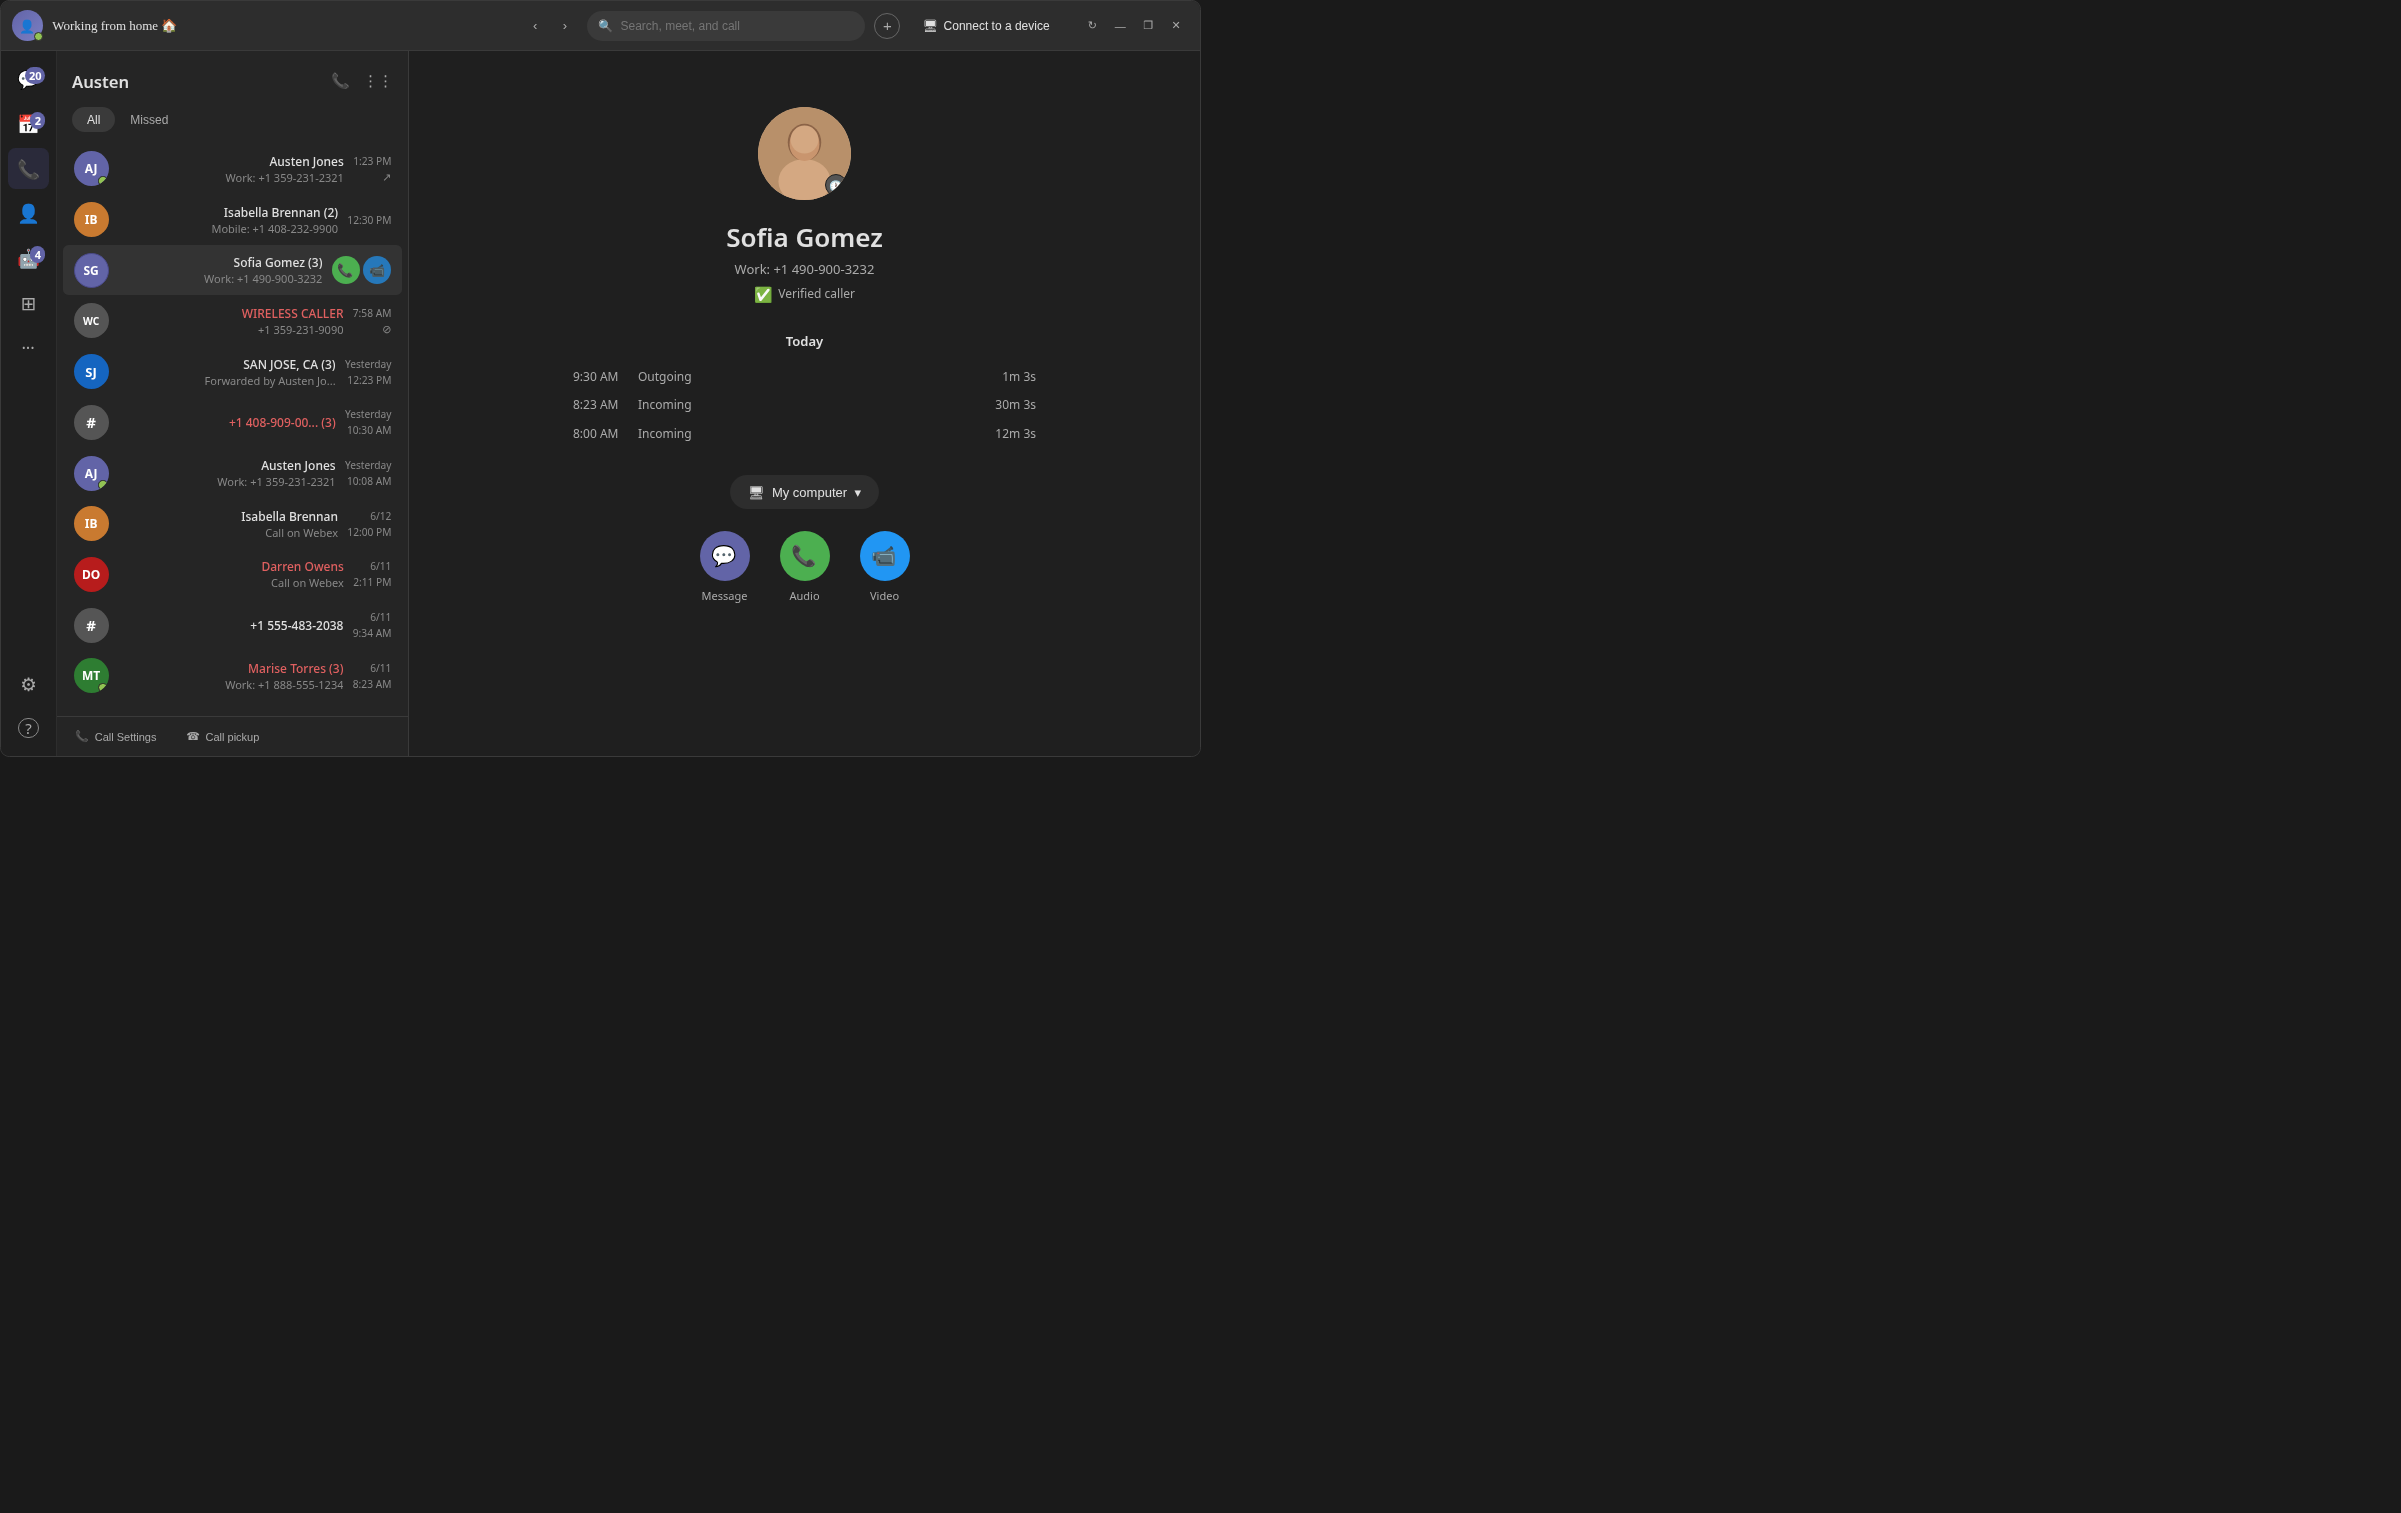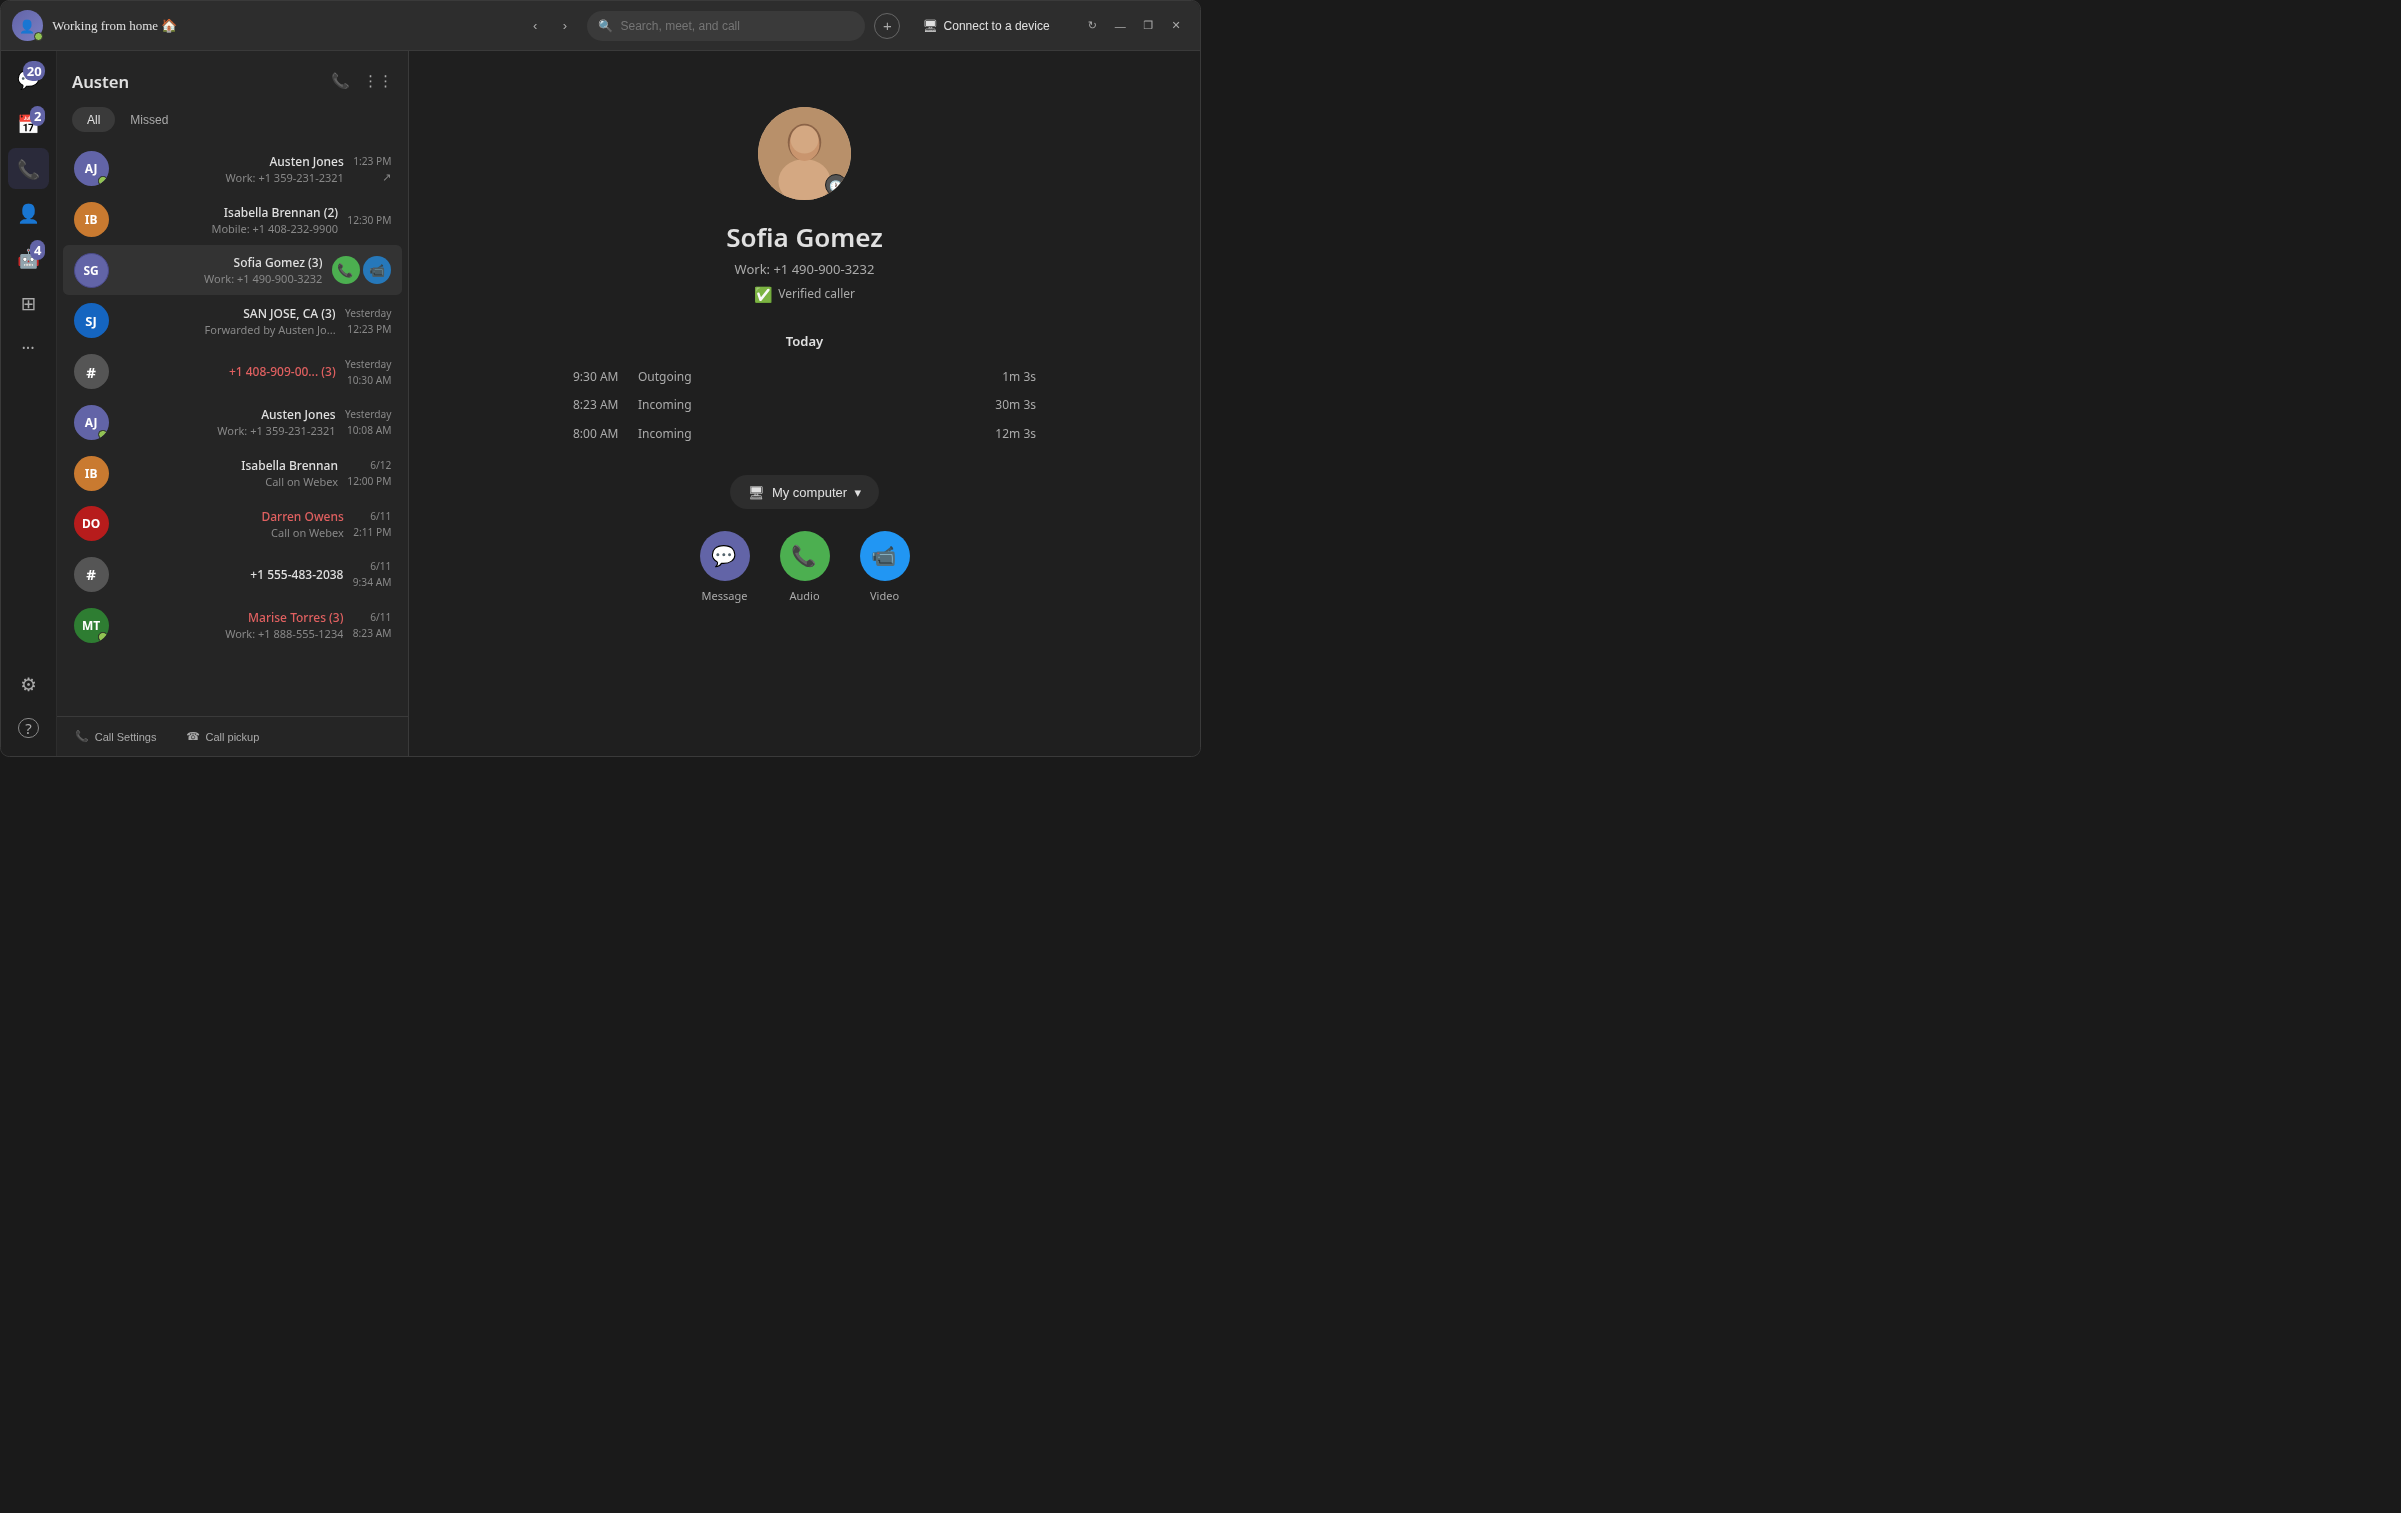--- a/index.html
+++ b/index.html
@@ -170,25 +170,25 @@
       align-items: center;
       justify-content: center;
       cursor: pointer;
       position: relative;
       color: #aaa;
       font-size: 18.5px;
     }
     .nav-item.active { color: #6264a7; background: #2a2a3a; }
     .nav-badge {
       position: absolute;
-      top: 3px;
+      top: 9px;
       right: 3.7px;
       background: #6264a7;
       color: white;
-      font-size: 13px;
+      font-size: 11px;
       font-weight: bold;
       border-radius: 9.3px;
       padding: 0.9px 3.7px;
       min-width: 15px;
       text-align: center;
     }
     .nav-spacer { flex: 1; }
     
     .calling-panel {
       width: 352px;
@@ -628,20 +628,33 @@
           <div class="call-info">
             <div class="call-name">Sofia Gomez (3)</div>
             <div class="call-number">Work: +1 490-900-3232</div>
           </div>
           <div class="call-action-icons">
             <button class="call-action-btn audio">📞</button>
             <button class="call-action-btn video">📹</button>
           </div>
         </div>
 
+        <div class="call-item">
+          <div class="call-avatar av-gray" style="font-size:10.2px;">
+            WC
+          </div>
+          <div class="call-info">
+            <div class="call-name missed">WIRELESS CALLER</div>
+            <div class="call-number">+1 359-231-9090</div>
+          </div>
+          <div class="call-time-col">
+            <span class="call-time">7:58 AM</span>
+            <span style="color:#888; font-size:11px;">⊘</span>
+          </div>
+        </div>
 
         <div class="call-item">
           <div class="call-avatar av-blue" style="font-size:13px;">
             SJ
           </div>
           <div class="call-info">
             <div class="call-name">SAN JOSE, CA (3)</div>
             <div class="call-number">Forwarded by Austen Jo...</div>
           </div>
           <div class="call-time-col">

